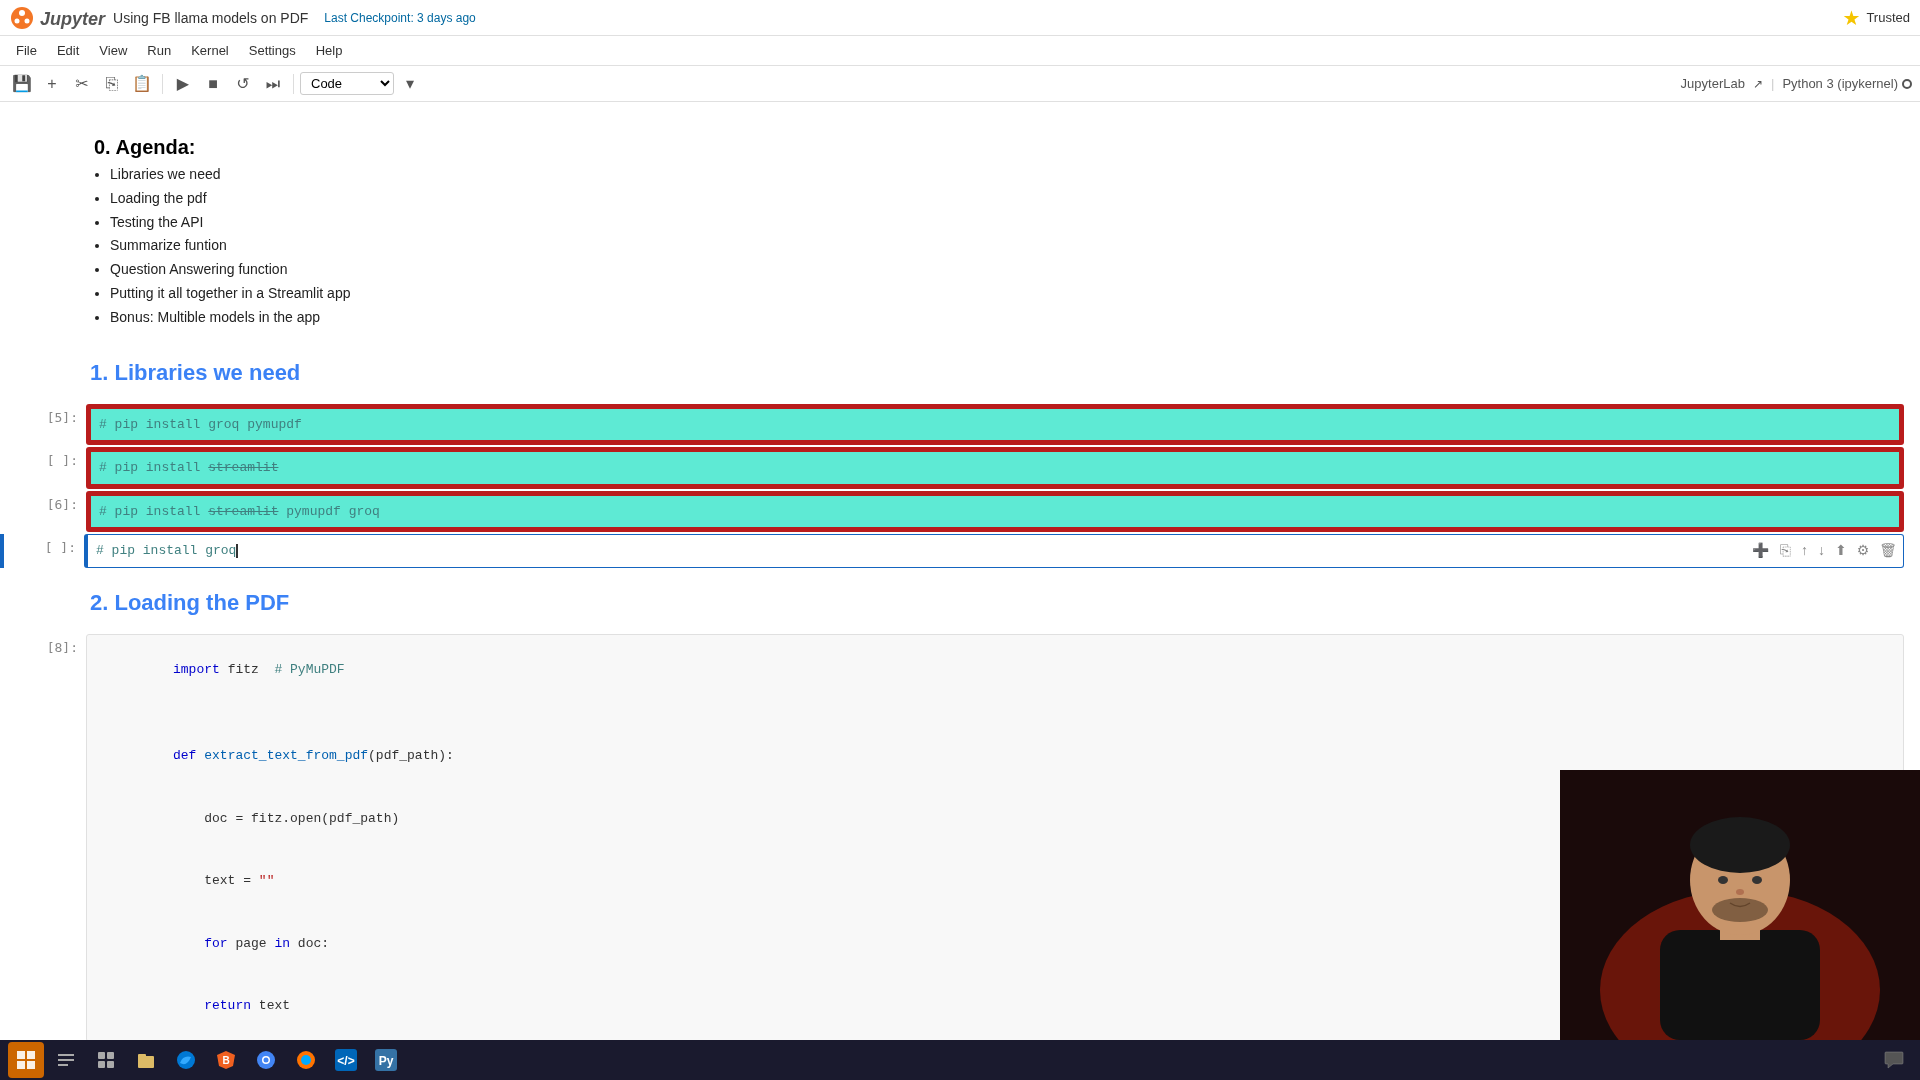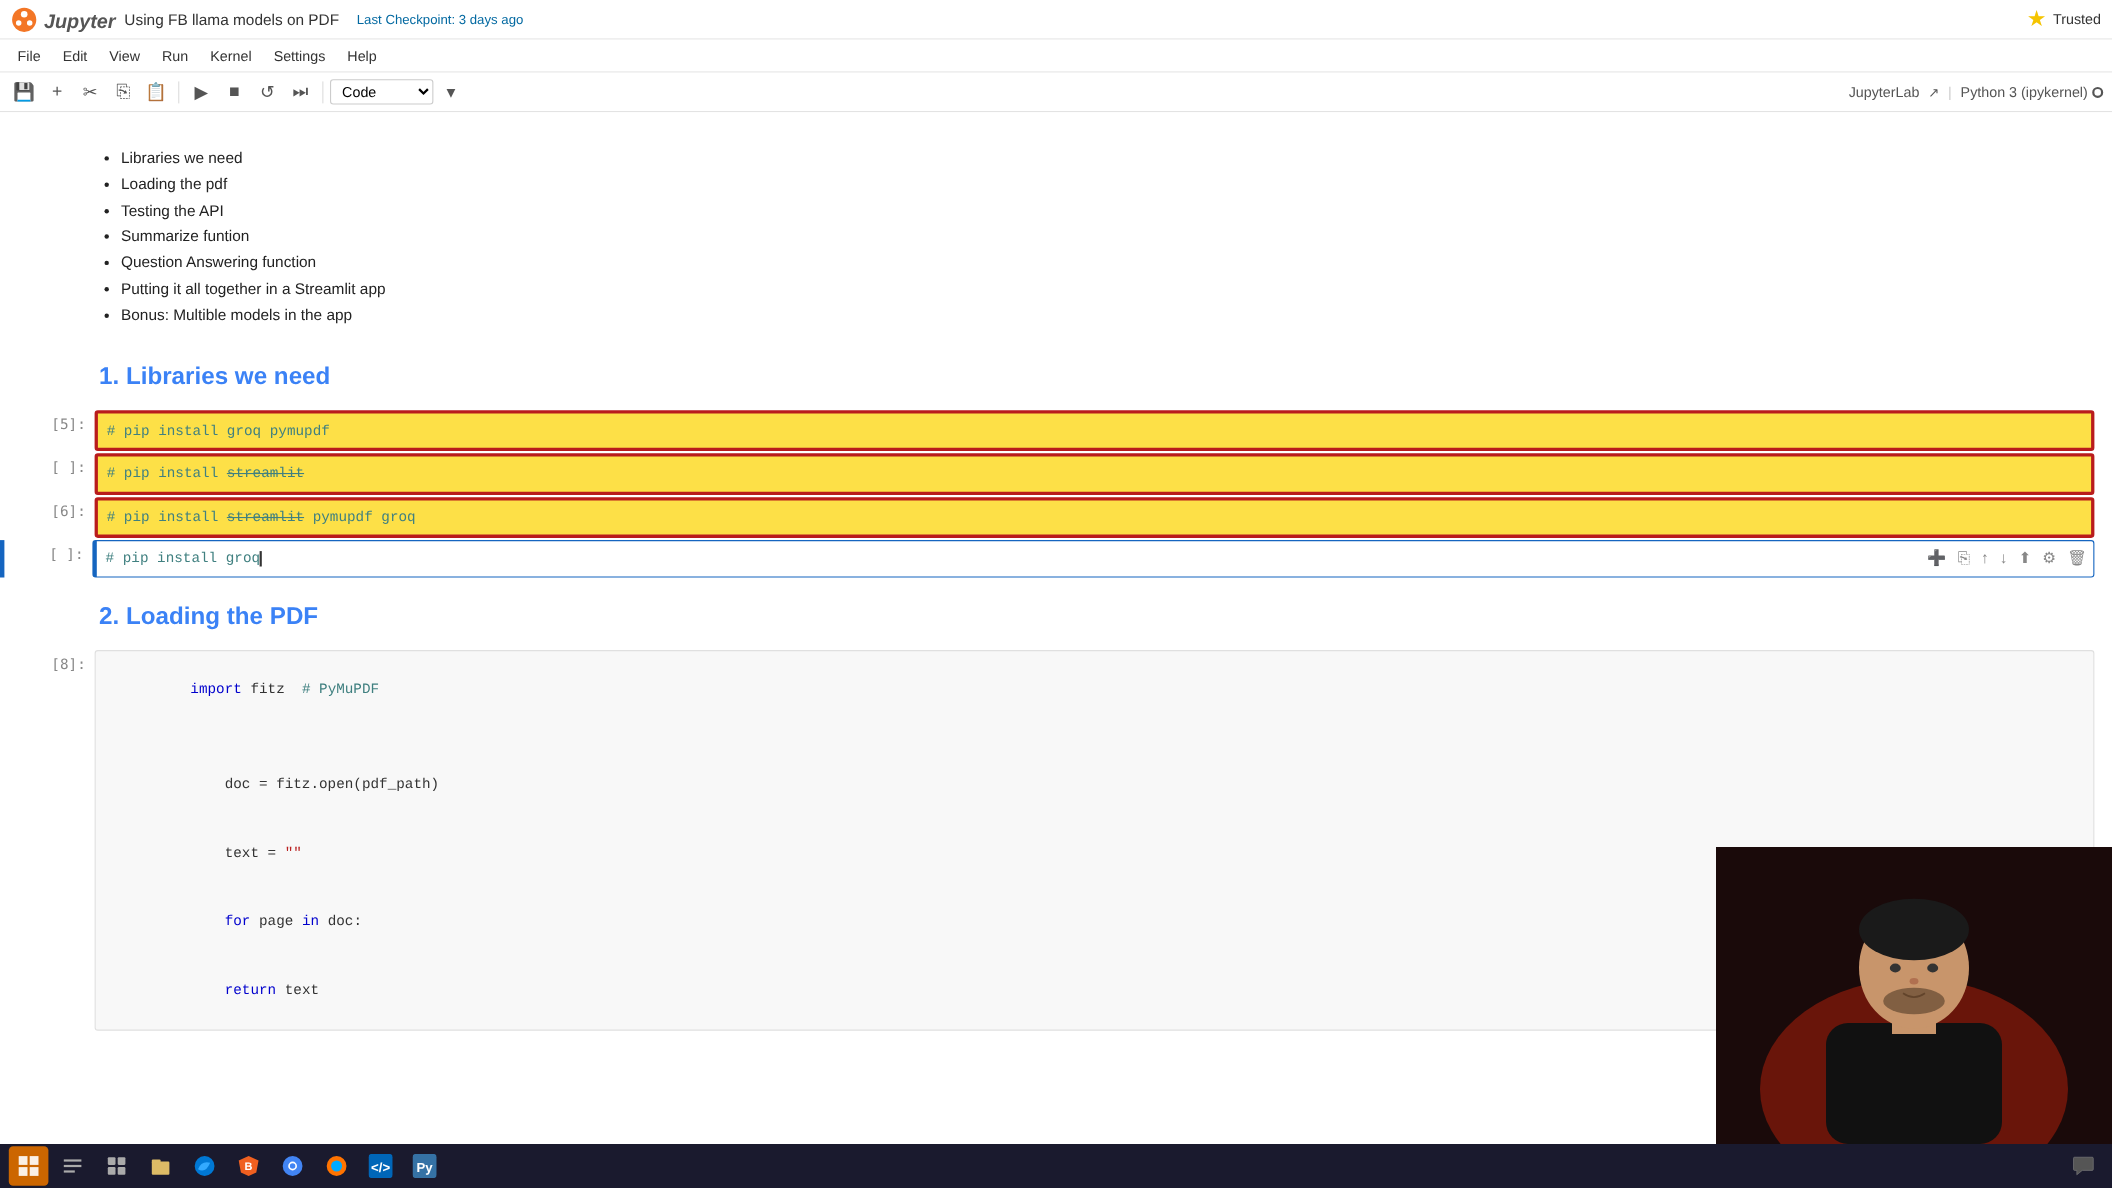--- a/index.html
+++ b/index.html
@@ -158,23 +158,23 @@
       margin-left: 20px;
       line-height: 1.7;
       color: #222;
     }
     .markdown-cell li {
       font-size: 14px;
     }
 
     
     .code-cell .cell-content {
-      border: 3px solid #b91c1c;
+      border: 5px solid #b91c1c;
       border-radius: 3px;
-      background: #fde047;
+      background: #5eead4;
       margin-right: 16px;
     }
     .code-cell.active-code .cell-content {
       border: 1px solid #1565c0;
       border-left: 3px solid #1565c0;
       background: #fff;
     }
     .code-line {
       font-family: 'Courier New', Courier, monospace;
       font-size: 13px;
@@ -309,20 +309,21 @@
   </div>
 </div>
 
 <div id="notebook-area">
   <div id="notebook-content">
 
     <div class="cell markdown-cell">
       <div class="cell-left-indicator"></div>
       <div class="cell-prompt"></div>
       <div class="cell-content">
+        <div class="agenda-section">0. Agenda:</div>
         <ul>
           <li>Libraries we need</li>
           <li>Loading the pdf</li>
           <li>Testing the API</li>
           <li>Summarize funtion</li>
           <li>Question Answering function</li>
           <li>Putting it all together in a Streamlit app</li>
           <li>Bonus: Multible models in the app</li>
         </ul>
       </div>
@@ -388,20 +389,23 @@
 
     <div class="cell code-cell">
       <div class="cell-left-indicator"></div>
       <div class="cell-prompt">[8]:</div>
       <div class="cell-content" style="border:1px solid #e0e0e0; border-radius:3px; background:#f8f8f8; margin-right:16px; padding:4px 0;">
         <div class="code-line">
           <span style="color:#0000cd;">import</span> fitz  <span style="color:#408080;"># PyMuPDF</span>
         </div>
         <div class="code-line">&nbsp;</div>
         <div class="code-line">
+          <span style="color:#0000cd;">def</span> <span style="color:#0060b0;">extract_text_from_pdf</span>(pdf_path):
+        </div>
+        <div class="code-line">
           &nbsp;&nbsp;&nbsp;&nbsp;doc = fitz.open(pdf_path)
         </div>
         <div class="code-line">
           &nbsp;&nbsp;&nbsp;&nbsp;text = <span style="color:#ba2121;">""</span>
         </div>
         <div class="code-line">
           &nbsp;&nbsp;&nbsp;&nbsp;<span style="color:#0000cd;">for</span> page <span style="color:#0000cd;">in</span> doc:
         </div>
         <div class="code-line">
           &nbsp;&nbsp;&nbsp;&nbsp;<span style="color:#0000cd;">return</span> text

